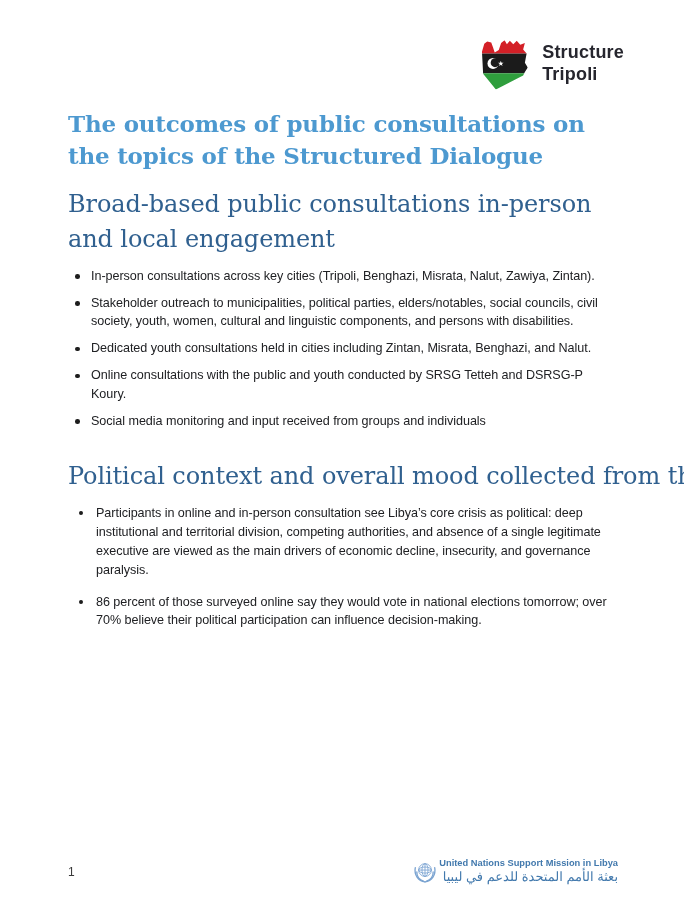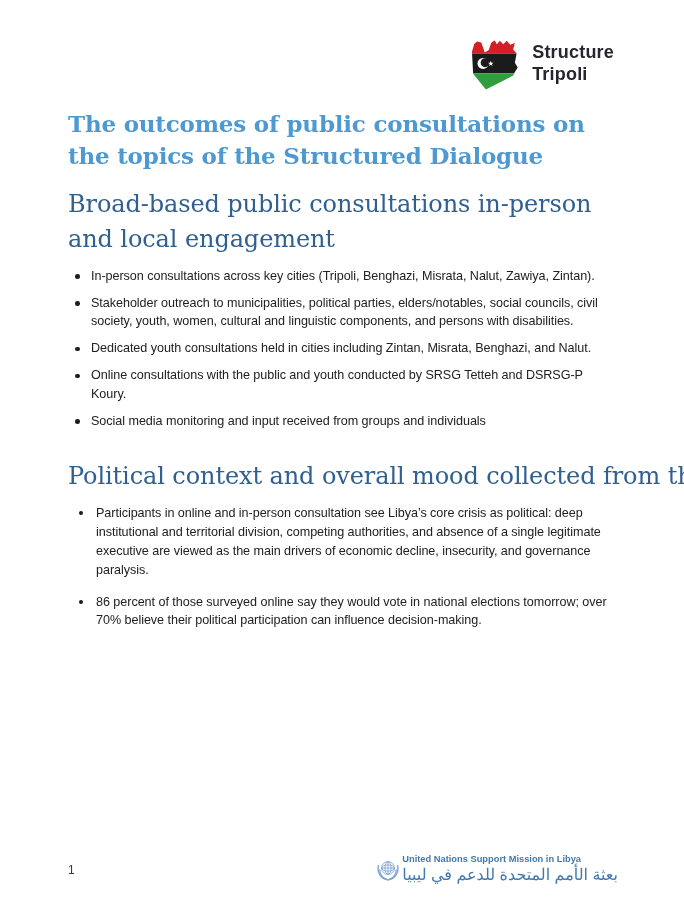--- a/index.html
+++ b/index.html
@@ -11,21 +11,21 @@
     margin: 0 auto;
     background: #ffffff;
     font-family: "Liberation Sans", sans-serif;
     color: #212121;
     overflow: hidden;
   }
   
   .header-logo {
     position: absolute;
     top: 37px;
-    right: 70px;
+    right: 60px;
     display: flex;
     align-items: center;
     gap: 9px;
   }
   .logo-map { width: 58px; height: 54px; display: block; }
   .logo-text {
     font-family: "Liberation Sans", sans-serif;
     font-weight: 700;
     font-size: 18px;
     line-height: 1.22;
@@ -104,21 +104,21 @@
   .page-number { font-size: 12px; color: #3a3a3a; }
   .un-block { display: flex; align-items: center; }
   .un-emblem { width: 28px; height: 28px; display: block; }
   .un-text-en {
     font-size: 9.3px;
     font-weight: 700;
     color: #4279ad;
     line-height: 1.25;
   }
   .un-text-ar {
-    font-size: 16px;
+    font-size: 13px;
     color: #4279ad;
     line-height: 1.3;
     direction: rtl;
     text-align: right;
     letter-spacing: 1px;
   }
 </style>
 </head>
 <body>
 

